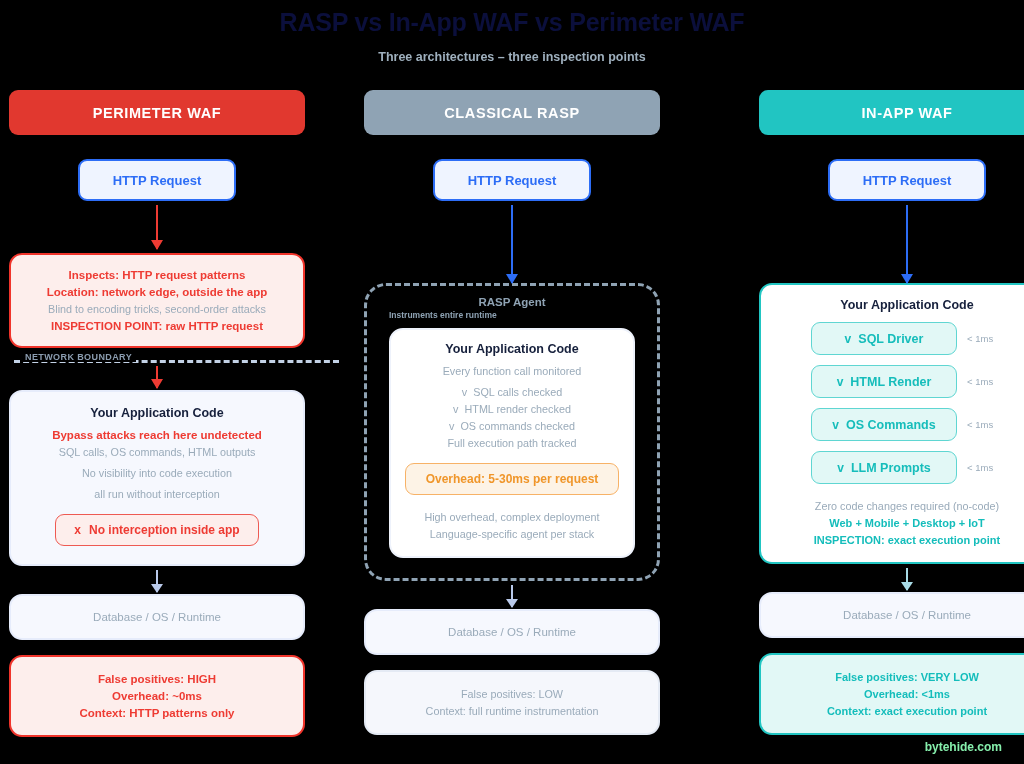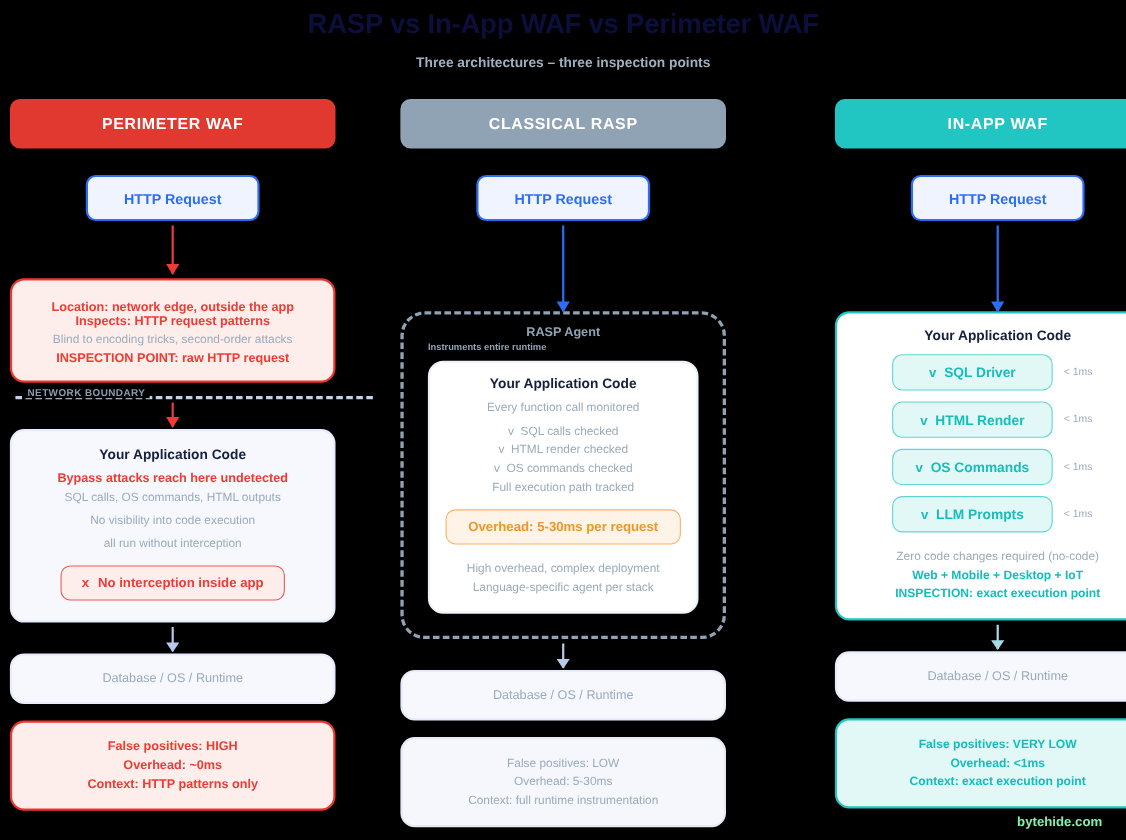--- a/index.html
+++ b/index.html
@@ -168,22 +168,22 @@
     <div class="col-header red">PERIMETER WAF</div>
 
     <div class="http-box">HTTP Request</div>
 
     <div class="arrow red" style="height:44px;margin-top:4px;">
       <div class="shaft"></div>
       <div class="head"></div>
     </div>
 
     <div class="panel red-outline" style="margin-top:4px;">
+      <div class="l-red">Inspects: HTTP request patterns</div>
       <div class="l-red row-sp-s">Location: network edge, outside the app</div>
-      <div class="l-red">Inspects: HTTP request patterns</div>
       <div class="l-gray row-sp-s">Blind to encoding tricks, second-order attacks</div>
       <div class="l-red row-sp-s">INSPECTION POINT: raw HTTP request</div>
     </div>
 
     <div class="boundary" style="position:relative;height:16px;margin-top:4px;">
       <div class="dash"></div>
       <div class="blabel">NETWORK BOUNDARY</div>
     </div>
 
     <div class="arrow red" style="height:22px;margin-top:-2px;">
@@ -265,21 +265,20 @@
       <div class="shaft"></div>
       <div class="head"></div>
     </div>
 
     <div class="panel lightblue" style="margin-top:2px;padding:15px 12px;">
       <div class="l-gray" style="font-size:11.5px;">Database / OS / Runtime</div>
     </div>
 
     <div class="panel grayline" style="margin-top:15px;padding:16px 12px;">
       <div class="l-gray">False positives: LOW</div>
-      <div class="l-gray row-sp-s">Overhead: 5-30ms</div>
       <div class="l-gray row-sp-s">Context: full runtime instrumentation</div>
     </div>
   </div>
 
   <div class="col col-2">
     <div class="col-header teal">IN-APP WAF</div>
 
     <div class="http-box">HTTP Request</div>
 
     <div class="arrow blue" style="height:78px;margin-top:4px;">

